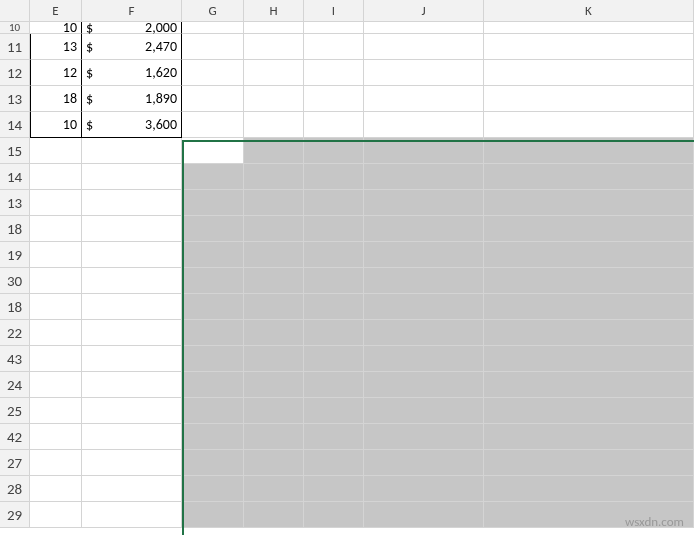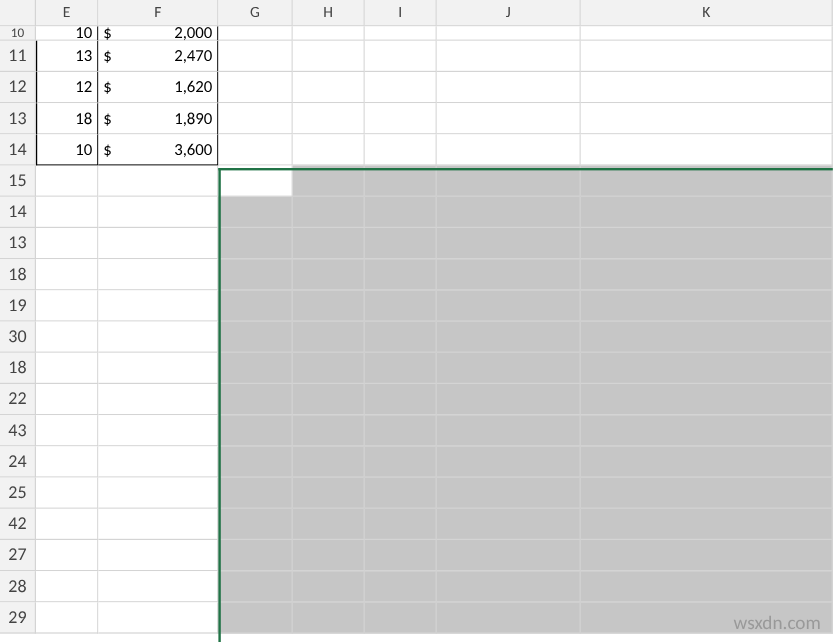--- a/index.html
+++ b/index.html
@@ -97,21 +97,21 @@
       left: 182px;
       right: 0;
       height: 2px;
       background: #217346;
       z-index: 5;
     }
     .watermark {
       position: absolute;
       bottom: 6px;
       right: 10px;
-      font-size: 16px;
+      font-size: 13px;
       color: #999;
       z-index: 20;
       margin-left: 24px;
     }
   </style>
 </head>
 <body>
 
 <div class="spreadsheet">
 

